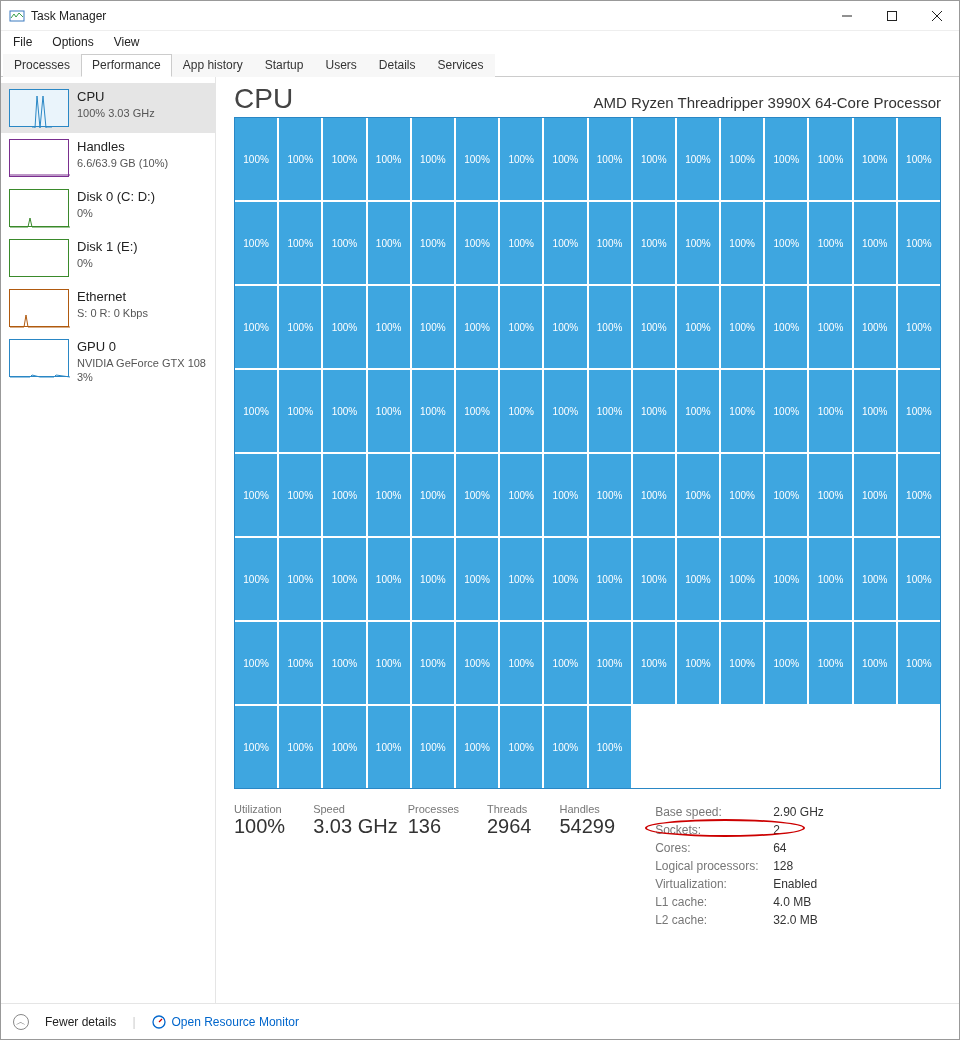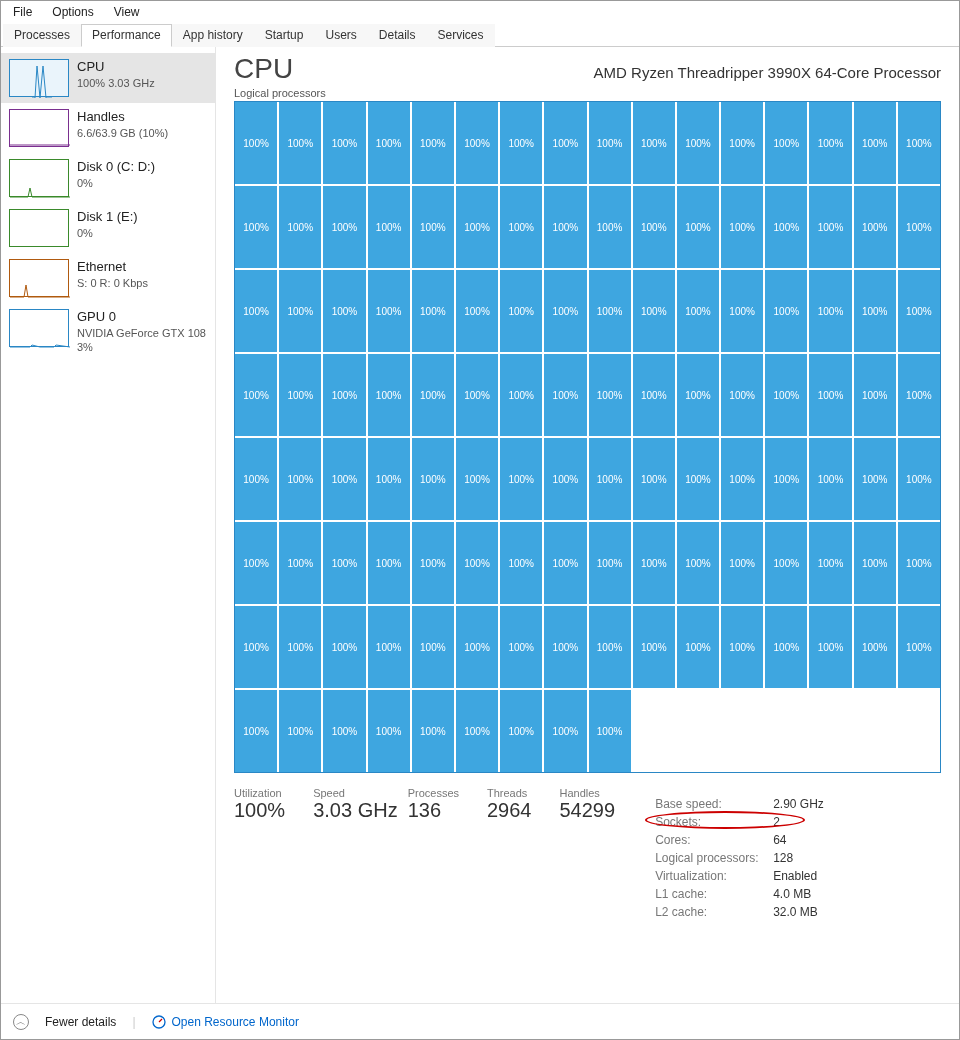--- a/index.html
+++ b/index.html
@@ -58,20 +58,46 @@
   .thumb.disk { border-color:#3a8a2b; }
   .thumb.eth { border-color:#b05a0f; }
   .thumb.gpu { border-color:#2a87c5; }
   .cpu-spike { position:absolute; left:22px; top:4px; width:20px; height:34px; }
 </style>
 </head>
 <body>
 
 <div class="window">
 
+  <div class="titlebar">
+    <span class="icon">
+      <svg viewBox="0 0 16 16" width="16" height="16">
+        <rect x="1" y="3" width="14" height="10" fill="none" stroke="#3a7abf" stroke-width="1"></rect>
+        <polyline points="2,10 5,6 7,9 10,5 14,9" fill="none" stroke="#3aa04a" stroke-width="1"></polyline>
+      </svg>
+    </span>
+    <span class="title">Task Manager</span>
+    <span class="spacer"></span>
+    <div class="winbtn">
+      <svg width="10" height="10">
+          <line x1="0" y1="5" x2="10" y2="5" stroke="#222" stroke-width="1"></line>
+        </svg>
+    </div>
+    <div class="winbtn">
+      <svg width="10" height="10">
+          <rect x="0.5" y="0.5" width="9" height="9" fill="none" stroke="#222" stroke-width="1"></rect>
+        </svg>
+    </div>
+    <div class="winbtn">
+      <svg width="10" height="10">
+          <line x1="0" y1="0" x2="10" y2="10" stroke="#222"></line>
+          <line x1="10" y1="0" x2="0" y2="10" stroke="#222"></line>
+        </svg>
+    </div>
+  </div>
 
   <div class="menubar">
     <span class="menuitem"><span>File</span></span>
     <span class="menuitem"><span>Options</span></span>
     <span class="menuitem"><span>View</span></span>
   </div>
 
   <div class="tabstrip">
     <div class="tab"><span>Processes</span></div>
     <div class="tab active"><span>Performance</span></div>
@@ -148,21 +174,20 @@
           <span class="sub">3%</span>
         </div>
       </div>
     </div>
 
     <div class="content">
       <div class="heading-row">
         <h1>CPU</h1>
         <div class="model">AMD Ryzen Threadripper 3990X 64-Core Processor</div>
       </div>
-      <div class="graph-label">Logical processors</div>
       <div class="grid-outer">
         <div class="core-grid" id="core-grid">
             <div class="core">100%</div>
             <div class="core">100%</div>
             <div class="core">100%</div>
             <div class="core">100%</div>
             <div class="core">100%</div>
             <div class="core">100%</div>
             <div class="core">100%</div>
             <div class="core">100%</div>
@@ -310,21 +335,21 @@
               <span class="lbl">Threads</span>
               <span class="val">2964</span>
             </div>
             <div class="stat">
               <span class="lbl">Handles</span>
               <span class="val">54299</span>
             </div>
           </div>
         </div>
 
-        <div class="kv-table" id="kv-table" style="position:relative;margin-top:8px;">
+        <div class="kv-table" id="kv-table" style="position:relative;">
             <div class="kvrow">
               <span class="k">Base speed:</span>
               <span class="v">2.90 GHz</span>
             </div>
             <div class="ellipse" style="left: -10px; width: 160px; height: 18px; top: 16px;"></div>
             <div class="kvrow">
               <span class="k">Sockets:</span>
               <span class="v">2</span>
             </div>
             <div class="kvrow">

